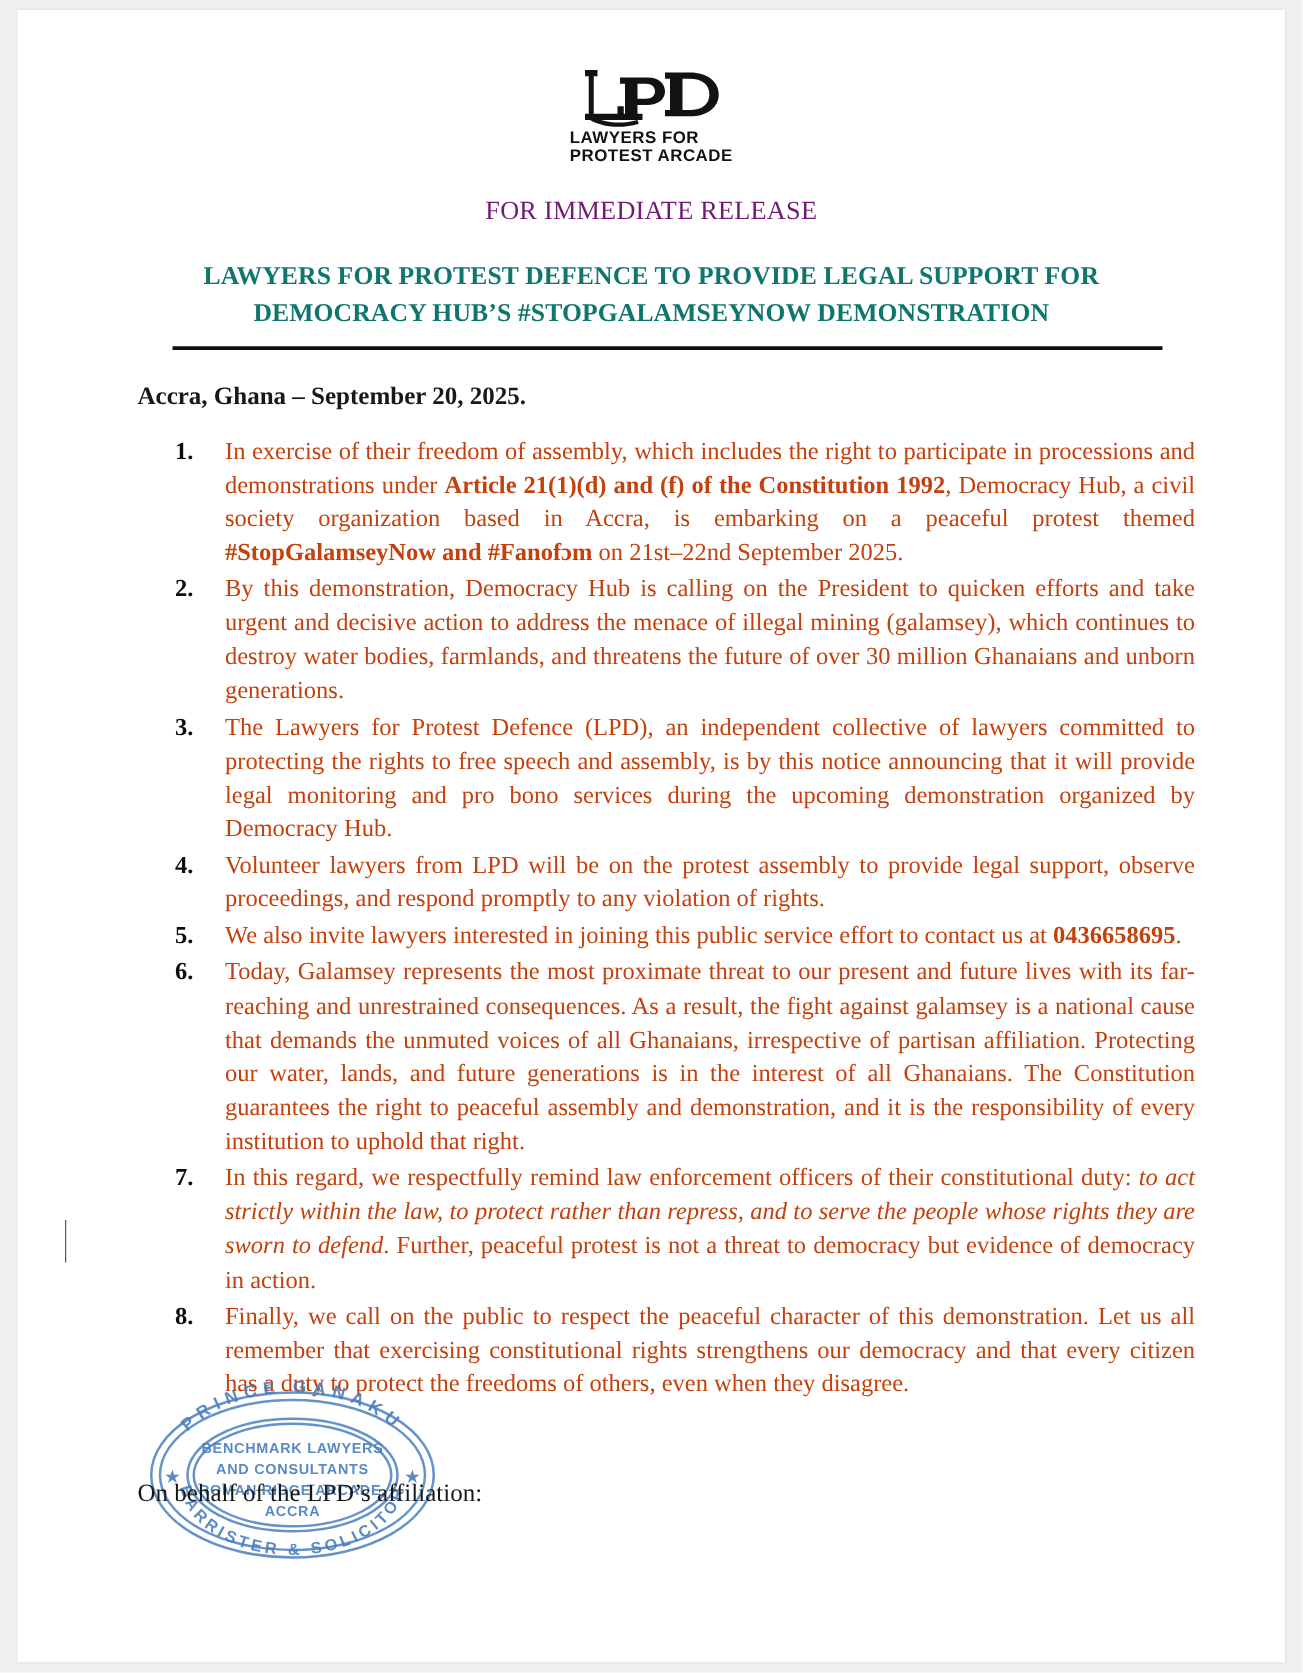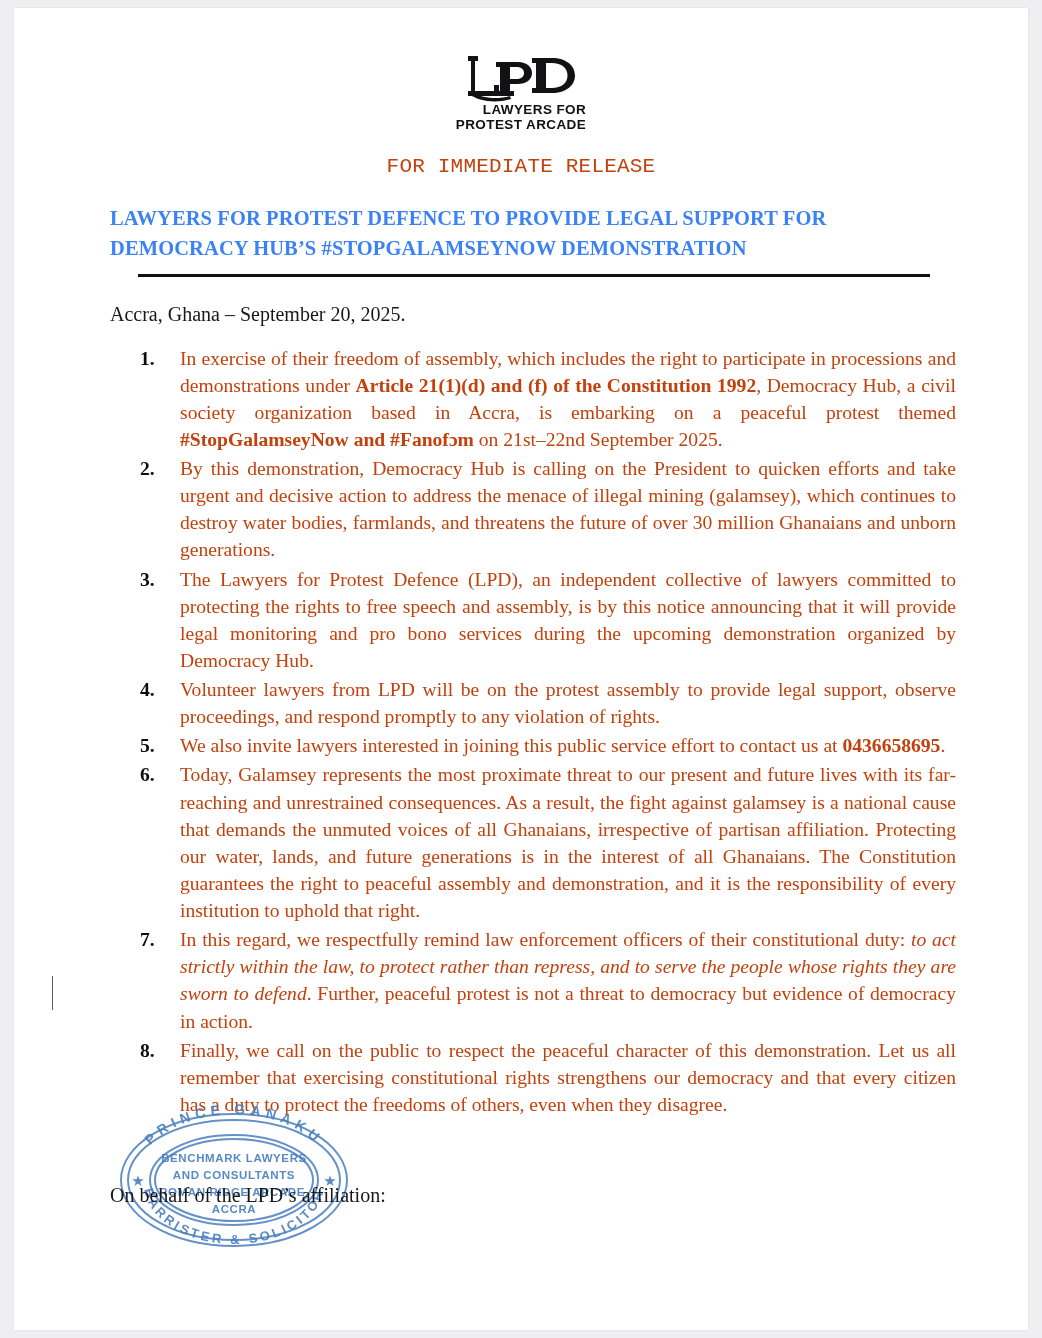--- a/index.html
+++ b/index.html
@@ -25,65 +25,65 @@
     overflow: hidden;
   }
 
   
   .letterhead {
     text-align: center;
     padding-top: 44px;
   }
   .logo-block {
     display: inline-block;
-    text-align: right;
+    text-align: left;
     line-height: 1;
   }
   .logo-mark {
     display: block;
     margin: 0 auto;
   }
   .logo-line {
     font-family: "Liberation Sans", "DejaVu Sans", sans-serif;
     font-weight: bold;
     font-size: 13.5px;
     letter-spacing: 0.4px;
     color: #111111;
     line-height: 1.12;
     white-space: nowrap;
   }
 
   
   .immediate-release {
     text-align: center;
     font-size: 21px;
-    color: #c2410c;
+    color: #701a75;
     margin-top: 22px;
     letter-spacing: 0.2px;
-    font-family: Liberation Mono, monospace;
   }
   .headline {
-    text-align: left;
+    text-align: center;
     font-weight: bold;
     font-size: 20.5px;
-    color: #3b82f6;
+    color: #0f766e;
     line-height: 1.45;
     margin: 26px 96px 0 96px;
     letter-spacing: 0.1px;
   }
   .rule {
     height: 0;
     border-top: 3.5px solid #111114;
     margin: 10px 98px 0 124px;
   }
 
   .dateline {
     font-size: 20px;
     color: #17181a;
     margin: 26px 0 0 96px;
+    font-weight: bold;
   }
 
   
   ol.clauses {
     margin: 19px 72px 0 120px;
     padding: 0;
     list-style: none;
     counter-reset: clause;
   }
   ol.clauses > li {

